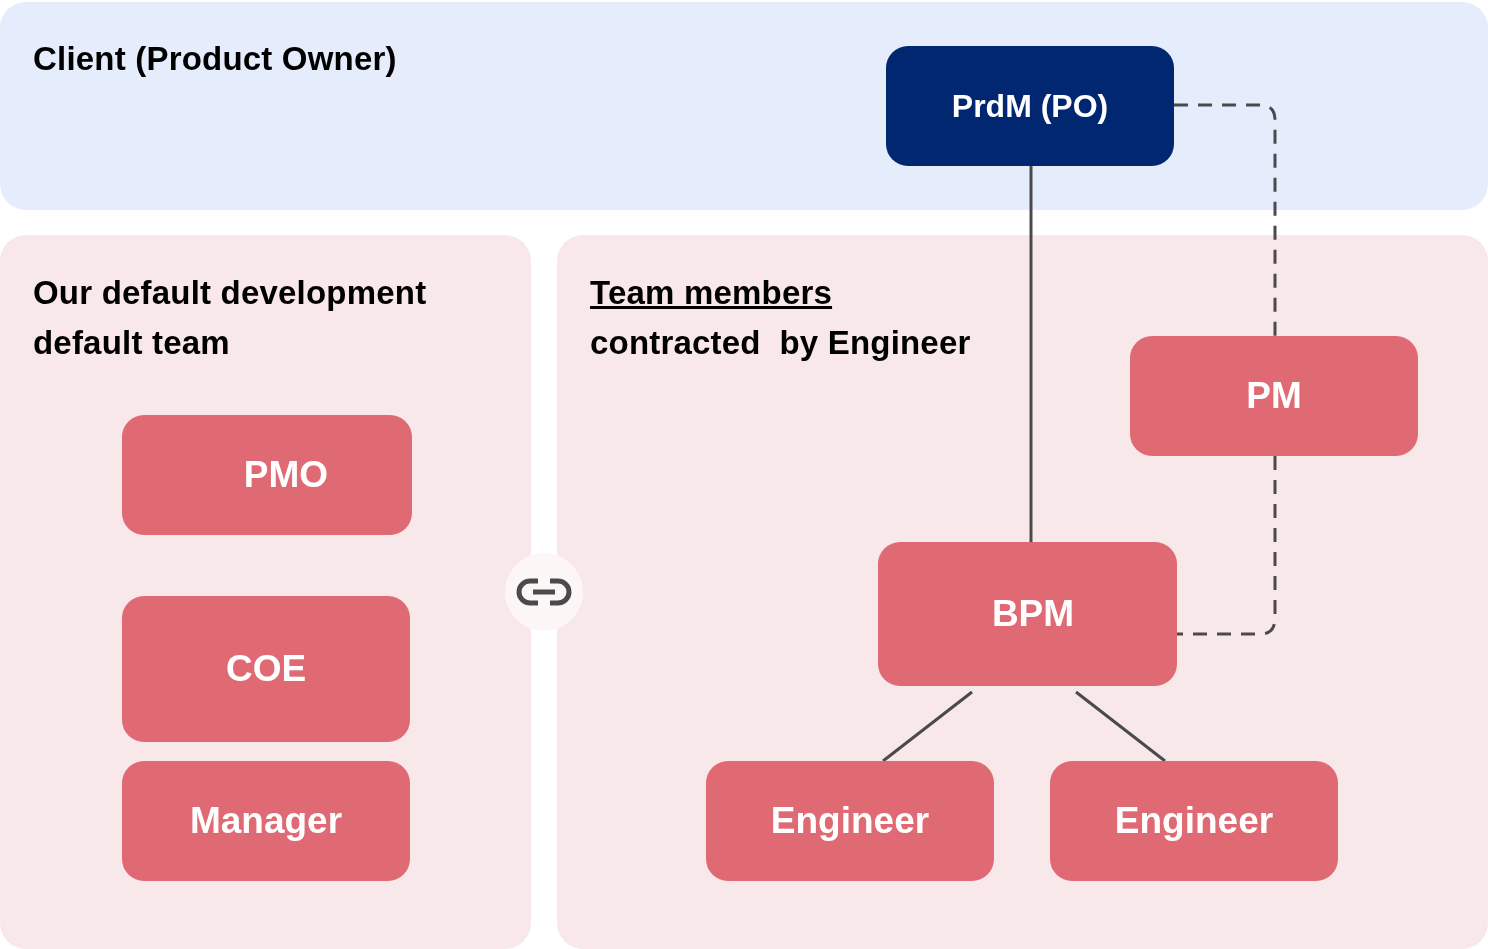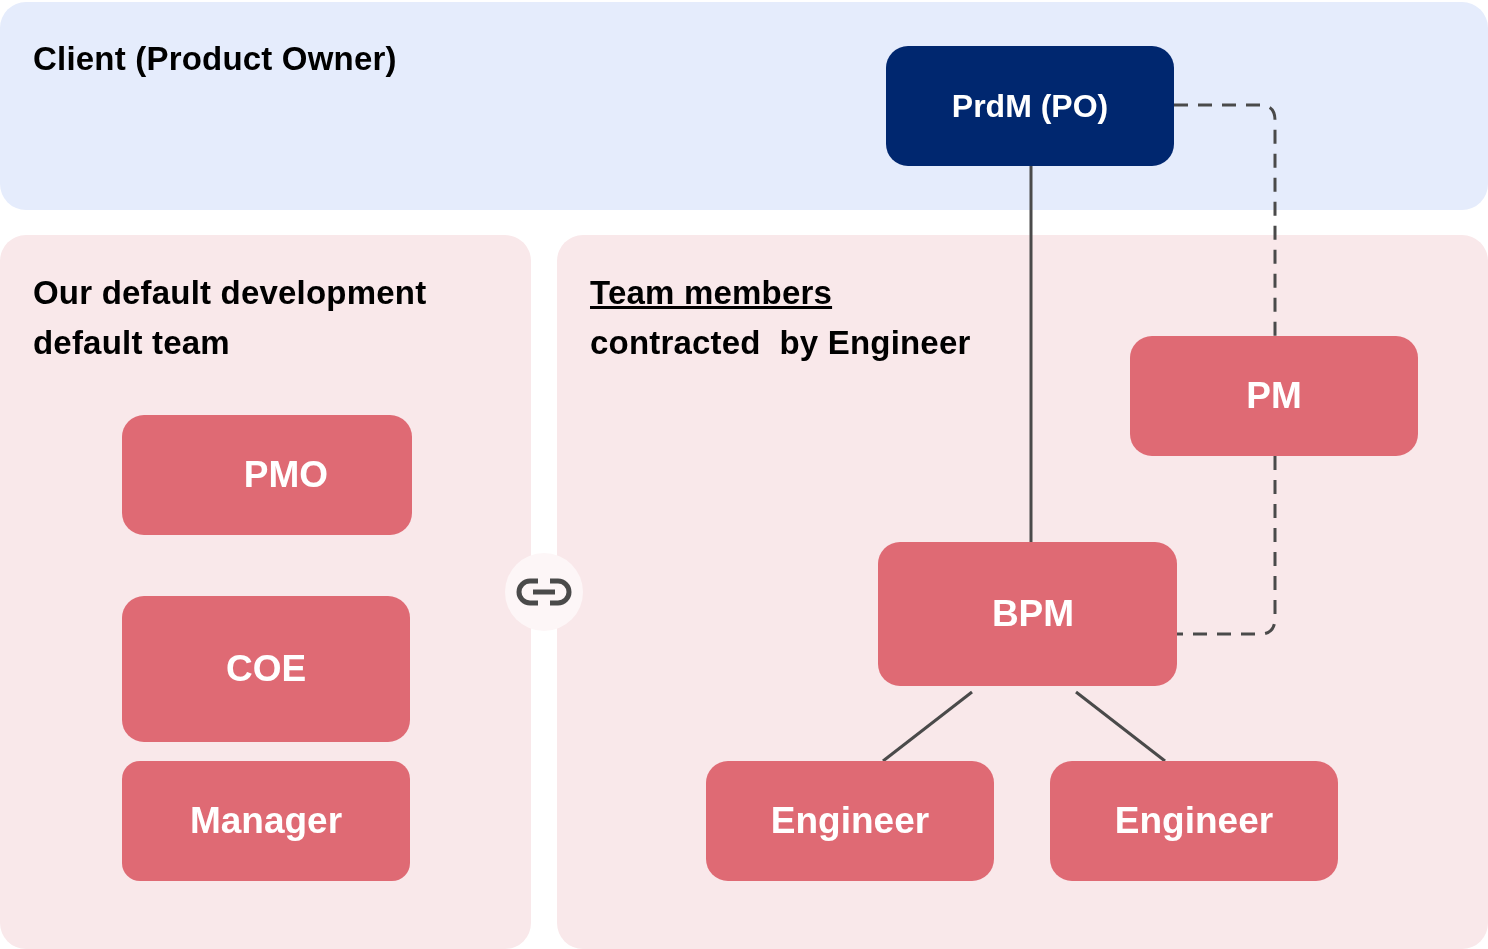--- a/index.html
+++ b/index.html
@@ -62,21 +62,21 @@
 </div>
 
 <div class="box red" style="left:122px; top:415px; width:252px; height:120px;padding-left:38px;">
   <span>PMO</span>
 </div>
 
 <div class="box red" style="left:122px; top:588px; width:288px; height:146px;margin-top:8px;">
   <span>COE</span>
 </div>
 
-<div class="box red" style="left:122px; top:761px; width:288px; height:120px;border-radius:18px;">
+<div class="box red" style="left:122px; top:761px; width:288px; height:120px;">
   <span>Manager</span>
 </div>
 
 <div class="link-badge">
   <svg width="56" height="30" viewBox="0 0 56 30">
     <path d="M22 4 H14 A11 11 0 0 0 14 26 H22" fill="none" stroke="#4a4a4a" stroke-width="5"></path>
     <path d="M34 4 H42 A11 11 0 0 1 42 26 H34" fill="none" stroke="#4a4a4a" stroke-width="5"></path>
     <line x1="17" y1="15" x2="39" y2="15" stroke="#4a4a4a" stroke-width="5"></line>
   </svg>
 </div>

